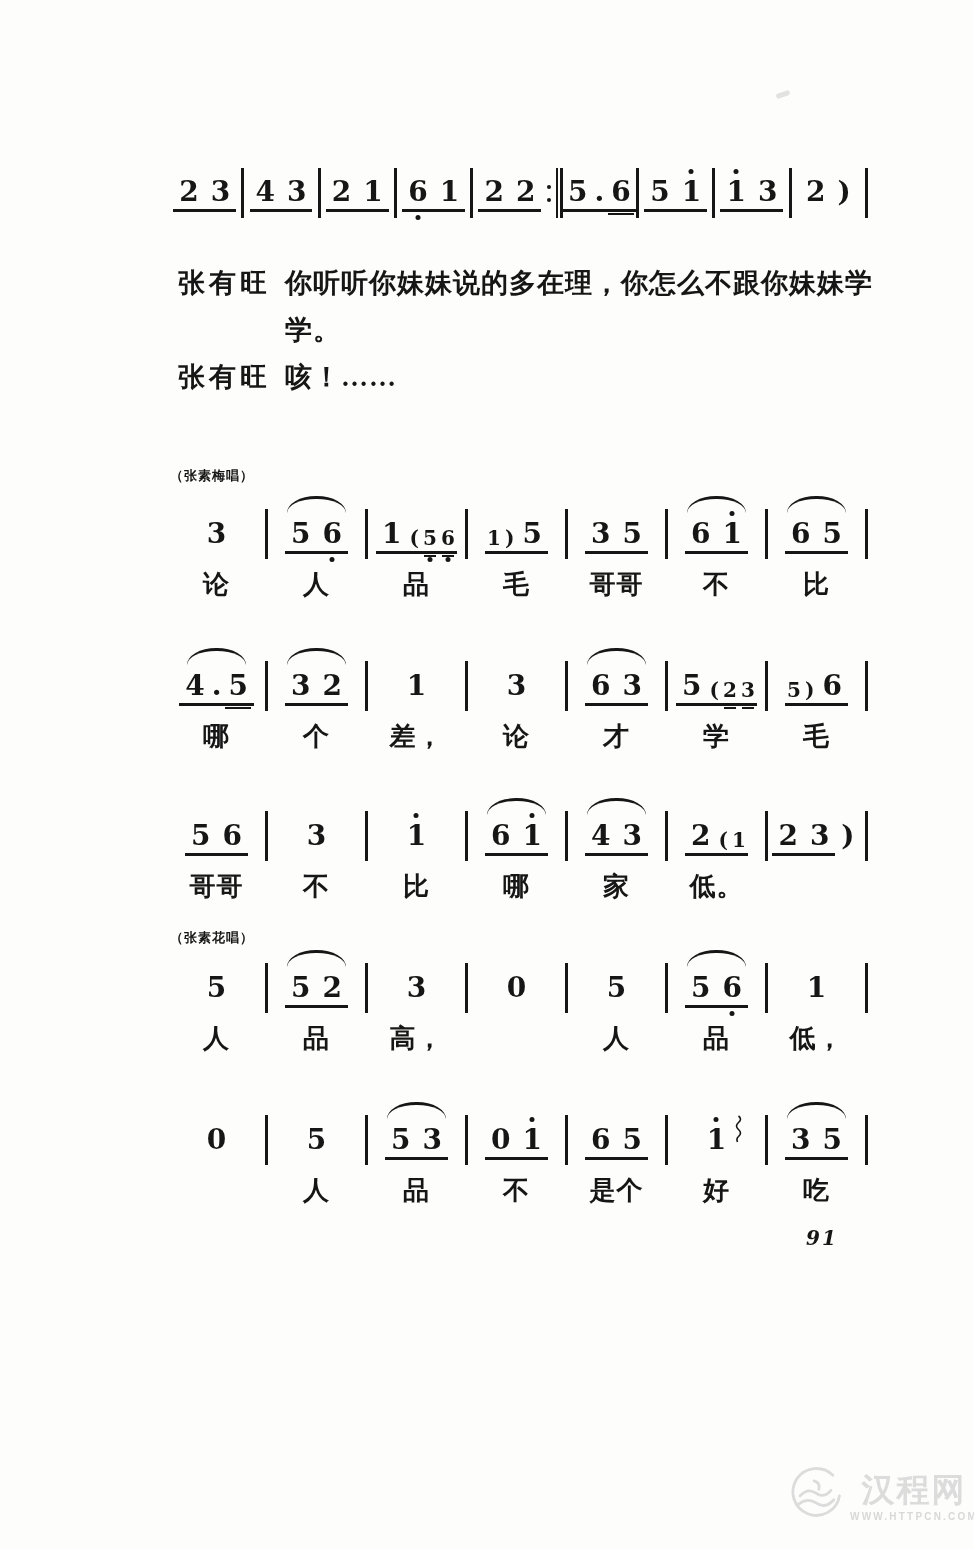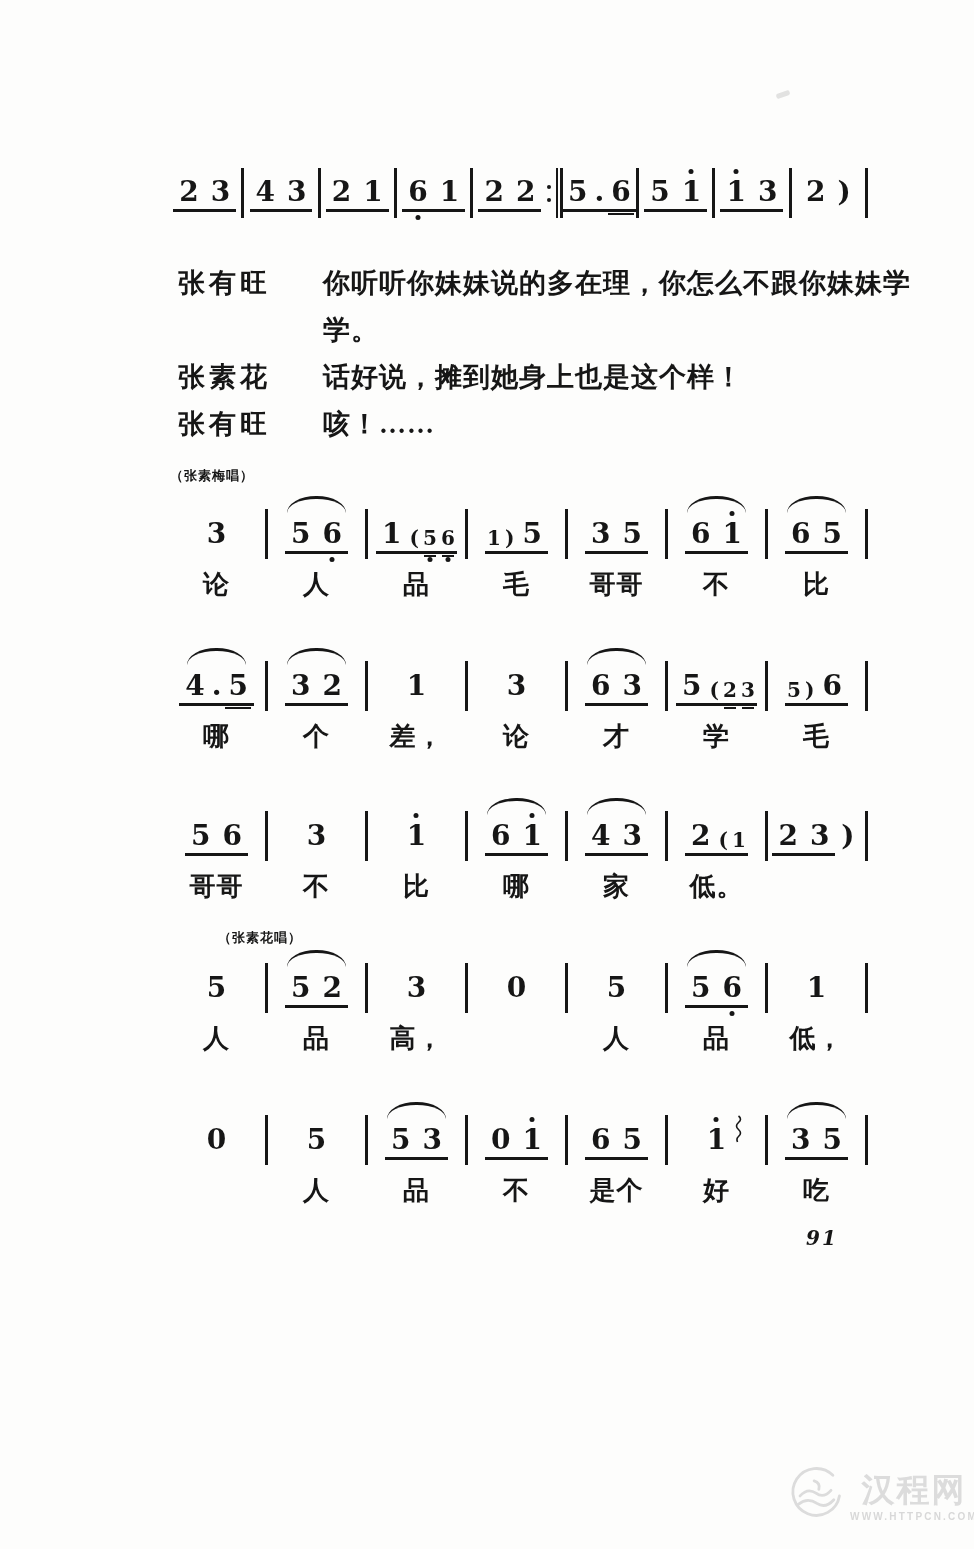--- a/index.html
+++ b/index.html
@@ -6,28 +6,28 @@
   body{width:974px;height:1549px;position:relative;background:#ffffff;
        font-family:"Liberation Serif", serif;color:#161616;overflow:hidden;}
   .page{position:absolute;inset:0;background:#fdfdfc;}
 
   
   .artifact{position:absolute;left:776px;top:92px;width:14px;height:5px;
             background:#d6d6d6;transform:rotate(-20deg);opacity:.7;border-radius:2px;}
 
   
   #dialogue{position:absolute;left:178px;top:260px;width:692px;}
-  .d-row{display:flex;line-height:47px;font-size:27px;font-weight:bold;gap:20px;}
+  .d-row{display:flex;line-height:47px;font-size:27px;font-weight:bold;}
   .d-speaker{width:107px;flex:none;letter-spacing:4px;}
-  .d-text{letter-spacing:1px;white-space:nowrap;margin-left:18px;}
+  .d-text{letter-spacing:1px;white-space:nowrap;}
 
   
   .vocal-label{position:absolute;left:170px;font-size:13px;font-weight:bold;letter-spacing:1px;}
   #label-0{top:467px;}
-  #label-1{top:929px;margin-left:48px;}
+  #label-1{top:929px;}
 
   
   .music-line{position:absolute;left:168px;width:700px;display:flex;align-items:flex-start;}
   #top-line{top:172px;}
   #line-0-0{top:497px;}
   #line-0-1{top:649px;}
   #line-0-2{top:799px;}
   #line-1-0{top:951px;}
   #line-1-1{top:1103px;}
 
@@ -158,24 +158,20 @@
   <section id="dialogue">
       <div class="d-row">
         <span class="d-speaker">张有旺</span>
         <span class="d-text">你听听你妹妹说的多在理，你怎么不跟你妹妹学</span>
       </div>
       <div class="d-row">
         <span class="d-speaker"></span>
         <span class="d-text">学。</span>
       </div>
       <div class="d-row">
-        <span class="d-speaker">张素花</span>
-        <span class="d-text">话好说，摊到她身上也是这个样！</span>
-      </div>
-      <div class="d-row">
         <span class="d-speaker">张有旺</span>
         <span class="d-text">咳！……</span>
       </div>
     </section>
 
   <div class="vocal-label" id="label-0">（张素梅唱）</div>
   <div class="music-line" id="line-0-0">
       <div class="measure">
         <div class="slurzone"></div>
         <div class="notes">

